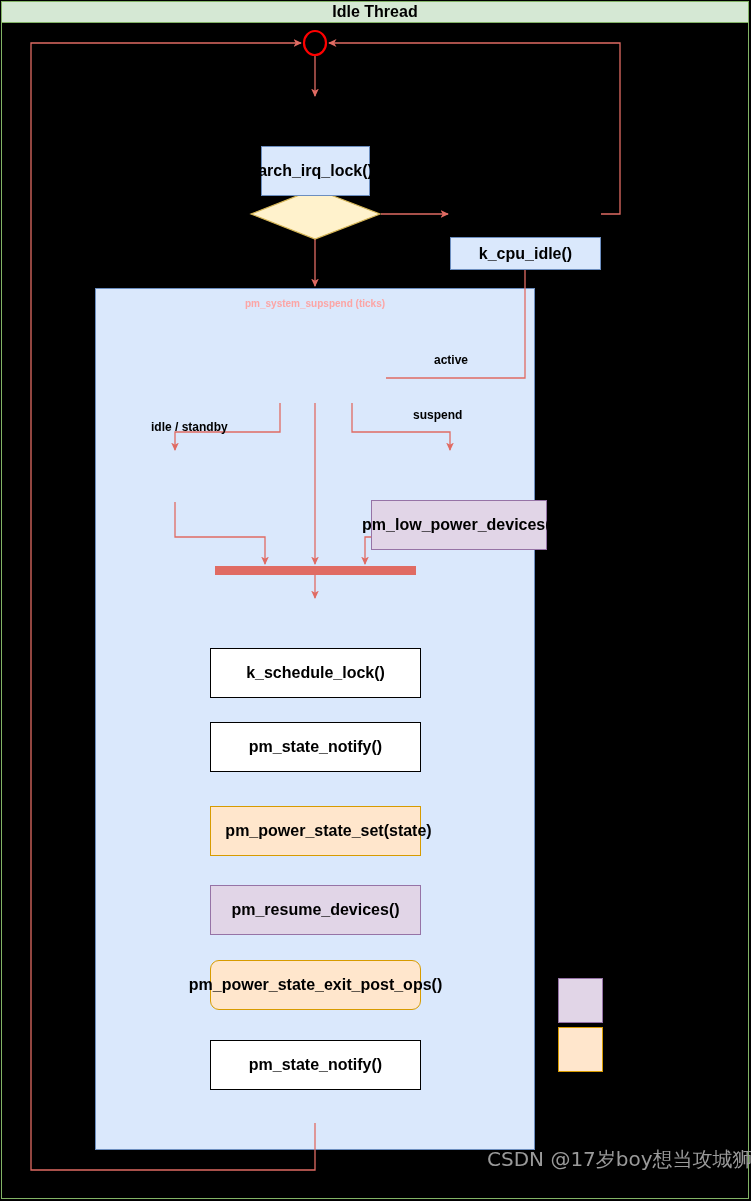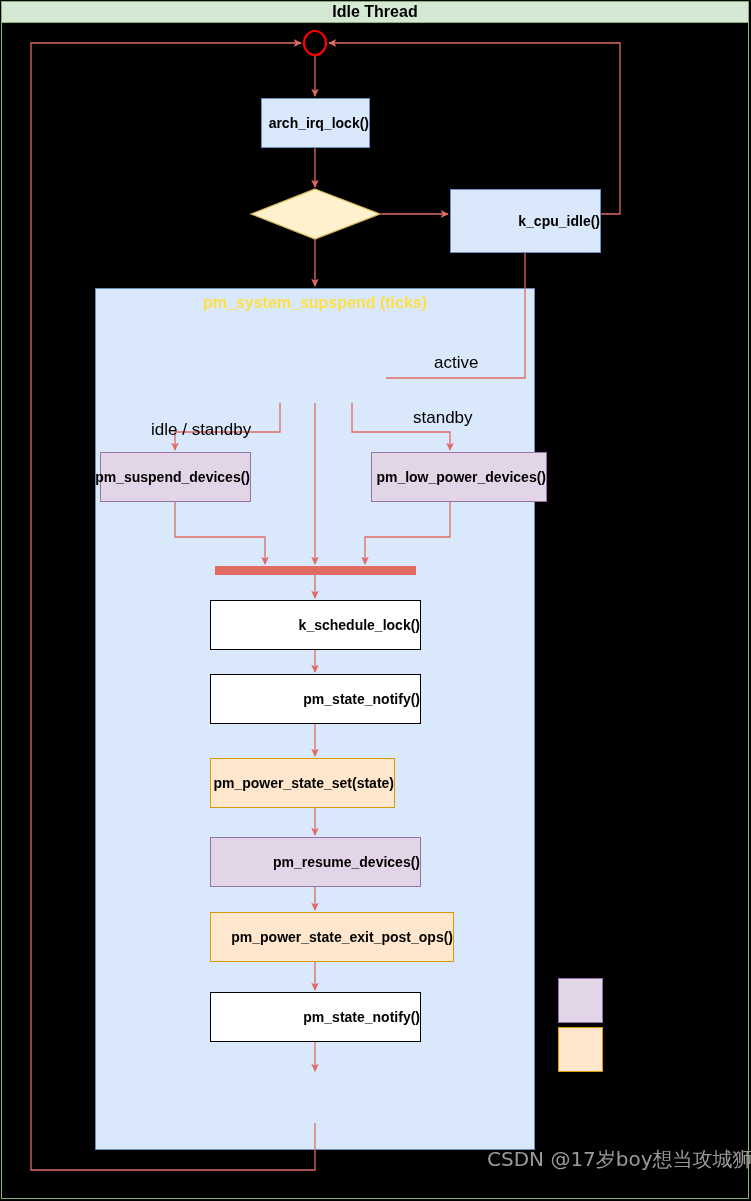--- a/index.html
+++ b/index.html
@@ -50,26 +50,27 @@
     top: 0;
     width: 751px;
     height: 1201px;
     pointer-events: none;
   }
   .node {
     position: absolute;
     box-sizing: border-box;
     display: flex;
     align-items: center;
-    justify-content: flex-end;
+    justify-content: center;
     text-align: center;
-    font-size: 14px;
+    font-size: 16px;
     font-weight: bold;
     color: #000000;
     line-height: 1.2;
+    margin-top: 48px;
   }
   .n-blue {
     background: #dae8fc;
     border: 1px solid #6c8ebf;
   }
   .n-white {
     background: #ffffff;
     border: 1px solid #000000;
   }
   .n-purple {
@@ -89,31 +90,31 @@
     background: #dae8fc;
     border: 1px solid #6c8ebf;
     box-sizing: border-box;
   }
   #container-title {
     position: absolute;
     left: 95px;
     top: 294px;
     width: 440px;
     height: 18px;
-    font-size: 16px;
-    font-weight: bold;
-    color: #fde047;
+    font-size: 10px;
+    font-weight: bold;
+    color: #fca5a5;
     display: flex;
     align-items: center;
     justify-content: center;
   }
   .edge-label {
     position: absolute;
-    font-size: 17px;
-    font-weight: normal;
+    font-size: 12px;
+    font-weight: bold;
     color: #000000;
     white-space: nowrap;
   }
   .legend-swatch {
     position: absolute;
     box-sizing: border-box;
   }
   #watermark {
     position: absolute;
     left: 487px;
@@ -193,60 +194,57 @@
     <polygon points="315,189 380,214 315,239 251,214" fill="#fff2cc" stroke="#d6b656" stroke-width="1.2"></polygon>
   </svg>
 
   <div class="merge-bar" style="left:215px; top:566px; width:201px; height:9px;"></div>
 
   <div class="node n-blue" style="left:261px; top:98px; width:109px; height:50px;">
     <span>arch_irq_lock()</span>
   </div>
 
 
-  <div class="node n-blue" style="left:450px; top:189px; width:151px; height:64px;">
+  <div class="node n-blue" style="left:450px; top:189px; width:151px; height:33px;">
     <span>k_cpu_idle()</span>
   </div>
 
 
-  <div class="node n-purple" style="left:100px; top:452px; width:151px; height:50px;">
-    <span>pm_suspend_devices()</span>
-  </div>
 
   <div class="node n-purple" style="left:371px; top:452px; width:176px; height:50px;">
     <span>pm_low_power_devices()</span>
   </div>
 
   <div class="node n-white" style="left:210px; top:600px; width:211px; height:50px;">
     <span>k_schedule_lock()</span>
   </div>
 
   <div class="node n-white" style="left:210px; top:674px; width:211px; height:50px;">
     <span>pm_state_notify()</span>
   </div>
 
-  <div class="node n-orange" style="left:210px; top:758px; width:185px; height:50px;padding-left:26px;">
+  <div class="node n-orange" style="left:210px; top:758px; width:211px; height:50px;padding-left:26px;">
     <span>pm_power_state_set(state)</span>
   </div>
 
   <div class="node n-purple" style="left:210px; top:837px; width:211px; height:50px;">
     <span>pm_resume_devices()</span>
   </div>
 
-  <div class="node n-orange" style="left:210px; top:912px; width:244px; height:50px;">
+  <div class="node n-orange" style="left:210px; top:912px; width:211px; height:50px;border-radius:9px;">
     <span>pm_power_state_exit_post_ops()</span>
   </div>
 
   <div class="node n-white" style="left:210px; top:992px; width:211px; height:50px;">
     <span>pm_state_notify()</span>
   </div>
 
 
   <div class="edge-label" style="left:434px; top:353px;">active</div>
   <div class="edge-label" style="left:151px; top:408px;margin-top:12px;">idle / standby</div>
-  <div class="edge-label" style="left:413px; top:408px;">standby</div>
+  <div class="edge-label" style="left:413px; top:408px;">suspend</div>
 
   <div class="legend-swatch n-purple" style="left:558px; top:978px; width:45px; height:45px;"></div>
   <div class="legend-swatch n-orange" style="left:558px; top:1027px; width:45px; height:45px;"></div>
 
   <div id="watermark">CSDN @17岁boy想当攻城狮</div>
 
 </div>
 
 </body></html>

